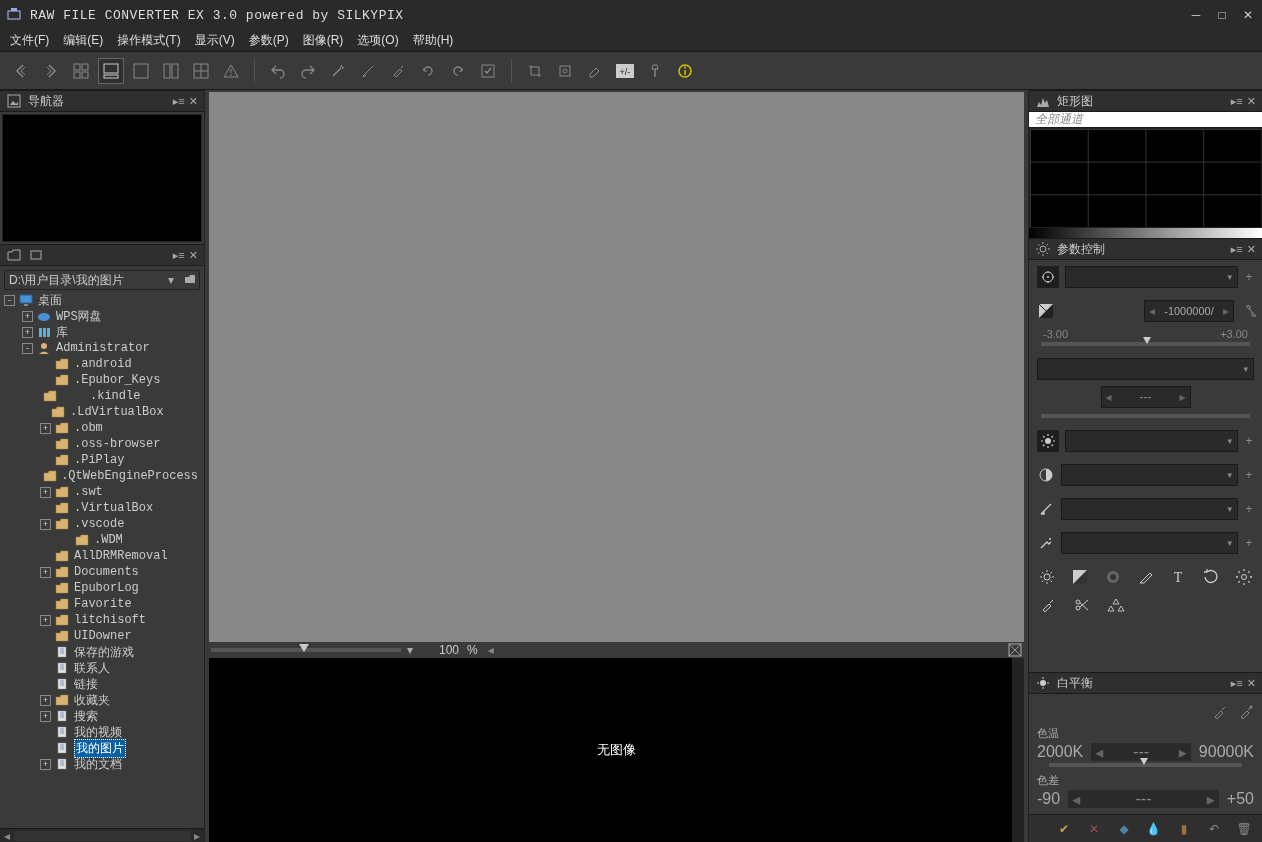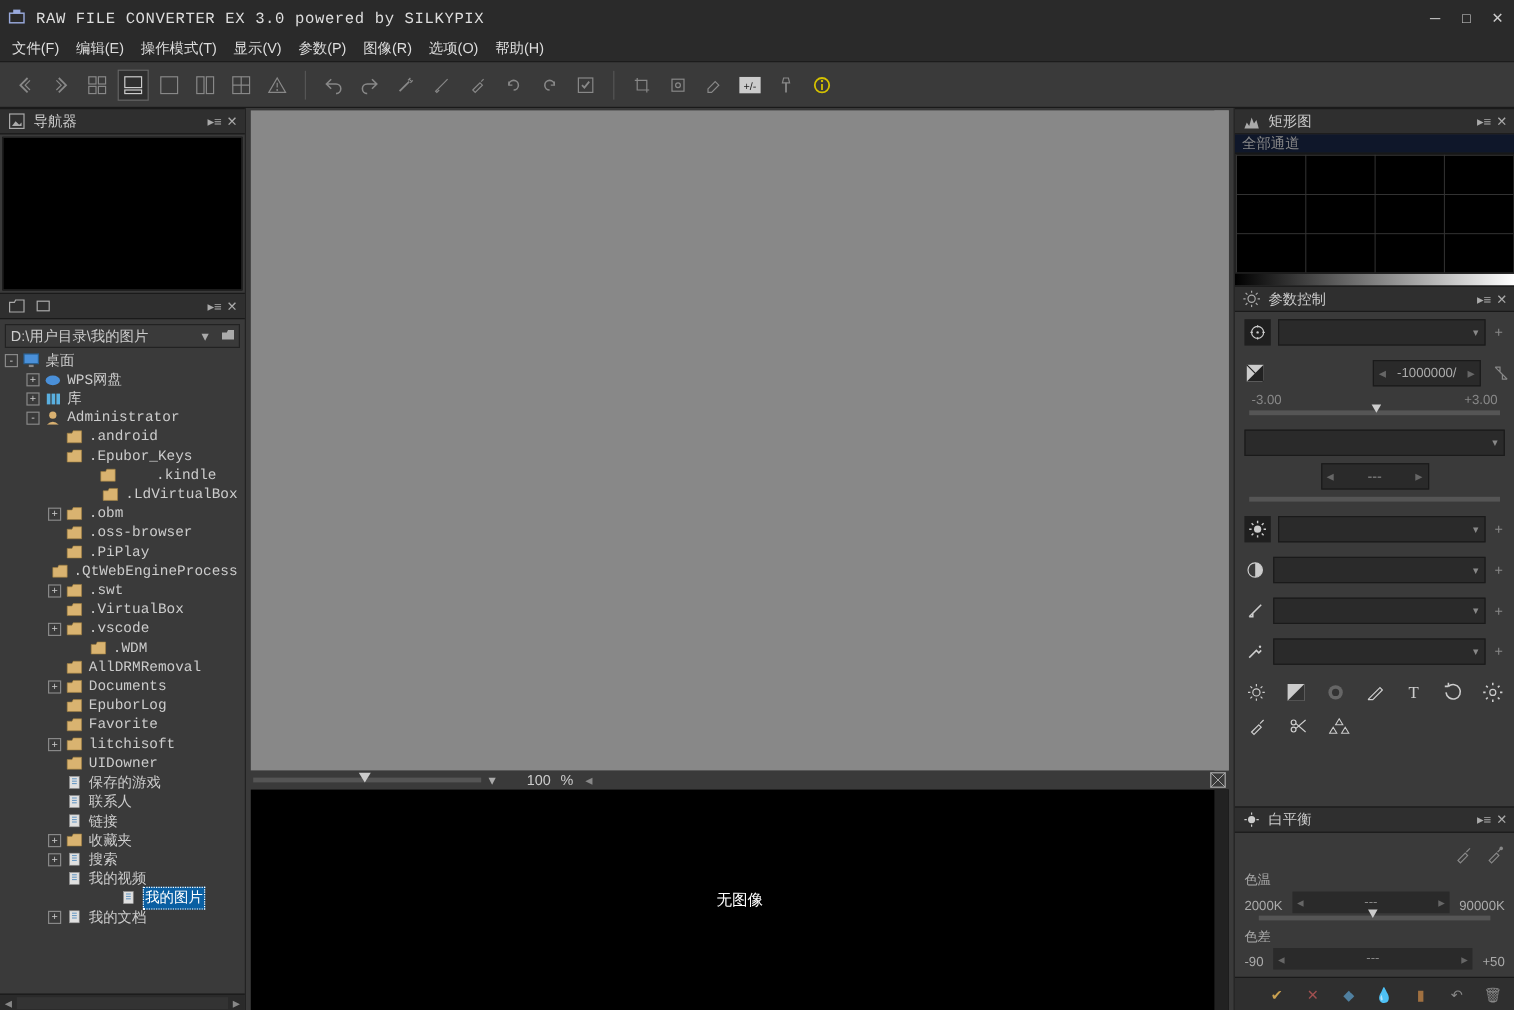--- a/index.html
+++ b/index.html
@@ -223,25 +223,26 @@
   display: flex;
   flex-direction: column;
   overflow: hidden;
 }
 
 .histo-body {
   padding: 0;
 }
 .histo-channel {
   height: 16px;
-  background: #0f172a;
+  background: #ffffff;
   padding: 0 6px;
   display: flex;
   align-items: center;
   border-bottom: 1px solid #1a1a1a;
+  font-style: italic;
 }
 .histo-grid {
   height: 100px;
   background: #000;
   position: relative;
   border: 1px solid #222;
 }
 .histo-grid::before {
   content: "";
   position: absolute; inset: 0;
@@ -327,21 +328,21 @@
   cursor: pointer;
 }
 
 .wb-body {
   padding: 4px 8px;
 }
 .wb-top {
   display: flex; justify-content: flex-end; gap: 10px; padding: 6px 0;
 }
 .wb-label { color: #aaa; font-size: 11px; margin-bottom: 2px; }
-.wb-range { display: flex; justify-content: space-between; color: #aaa; font-size: 11px; margin-bottom: 2px; align-items: flex-end; }
+.wb-range { display: flex; justify-content: space-between; color: #aaa; font-size: 16px; margin-bottom: 2px; align-items: flex-end; }
 .wb-range .mid {
   flex: 1; margin: 0 8px;
   height: 18px; background: #2a2a2a;
   display: flex; align-items: center; justify-content: center;
   color: #888; position: relative;
 }
 .wb-range .mid .lar { position: absolute; left: 4px; color: #666; }
 .wb-range .mid .rar { position: absolute; right: 4px; color: #666; }
 .right-panel-wrap { position: relative; }
 
@@ -628,30 +629,30 @@
         </div>
         <div class="tree-node" style="padding-left: 40px;">
           <span class="tree-toggle empty"></span>
           <span class="tree-icon">
             <svg width="14" height="12" viewBox="0 0 14 12">
               <path d="M1 3 L5 3 L6 1 L13 1 L13 11 L1 11 Z" fill="#d9b370" stroke="#a08040" stroke-width="0.5"></path>
             </svg>
           </span>
           <span class="tree-label">.Epubor_Keys</span>
         </div>
-        <div class="tree-node" style="padding-left: 40px; gap: 28px;">
+        <div class="tree-node" style=" gap: 28px;">
           <span class="tree-toggle empty"></span>
           <span class="tree-icon">
             <svg width="14" height="12" viewBox="0 0 14 12">
               <path d="M1 3 L5 3 L6 1 L13 1 L13 11 L1 11 Z" fill="#d9b370" stroke="#a08040" stroke-width="0.5"></path>
             </svg>
           </span>
           <span class="tree-label">.kindle</span>
         </div>
-        <div class="tree-node" style="padding-left: 36px; justify-content: flex-end;">
+        <div class="tree-node" style="padding-left: 36px;">
           <span class="tree-toggle empty"></span>
           <span class="tree-icon">
             <svg width="14" height="12" viewBox="0 0 14 12">
               <path d="M1 3 L5 3 L6 1 L13 1 L13 11 L1 11 Z" fill="#d9b370" stroke="#a08040" stroke-width="0.5"></path>
             </svg>
           </span>
           <span class="tree-label">.LdVirtualBox</span>
         </div>
         <div class="tree-node" style="padding-left: 40px;">
           <span class="tree-toggle">+</span>
@@ -831,21 +832,21 @@
         <div class="tree-node" style="padding-left: 40px;">
           <span class="tree-toggle empty"></span>
           <span class="tree-icon">
             <svg width="14" height="12" viewBox="0 0 14 12">
               <rect x="3" y="1" width="8" height="10" fill="#e0e0e0" stroke="#999" stroke-width="0.5"></rect>
               <path d="M5 3 L9 3 M5 5 L9 5 M5 7 L9 7" stroke="#5a90c0" stroke-width="0.8"></path>
             </svg>
           </span>
           <span class="tree-label">我的视频</span>
         </div>
-        <div class="tree-node" style="padding-left: 40px; margin-left: 45px;">
+        <div class="tree-node" style="padding-left: 40px;">
           <span class="tree-toggle empty"></span>
           <span class="tree-icon">
             <svg width="14" height="12" viewBox="0 0 14 12">
               <rect x="3" y="1" width="8" height="10" fill="#e0e0e0" stroke="#999" stroke-width="0.5"></rect>
               <path d="M5 3 L9 3 M5 5 L9 5 M5 7 L9 7" stroke="#5a90c0" stroke-width="0.8"></path>
             </svg>
           </span>
           <span class="tree-label selected">我的图片</span>
         </div>
         <div class="tree-node" style="padding-left: 40px;">

